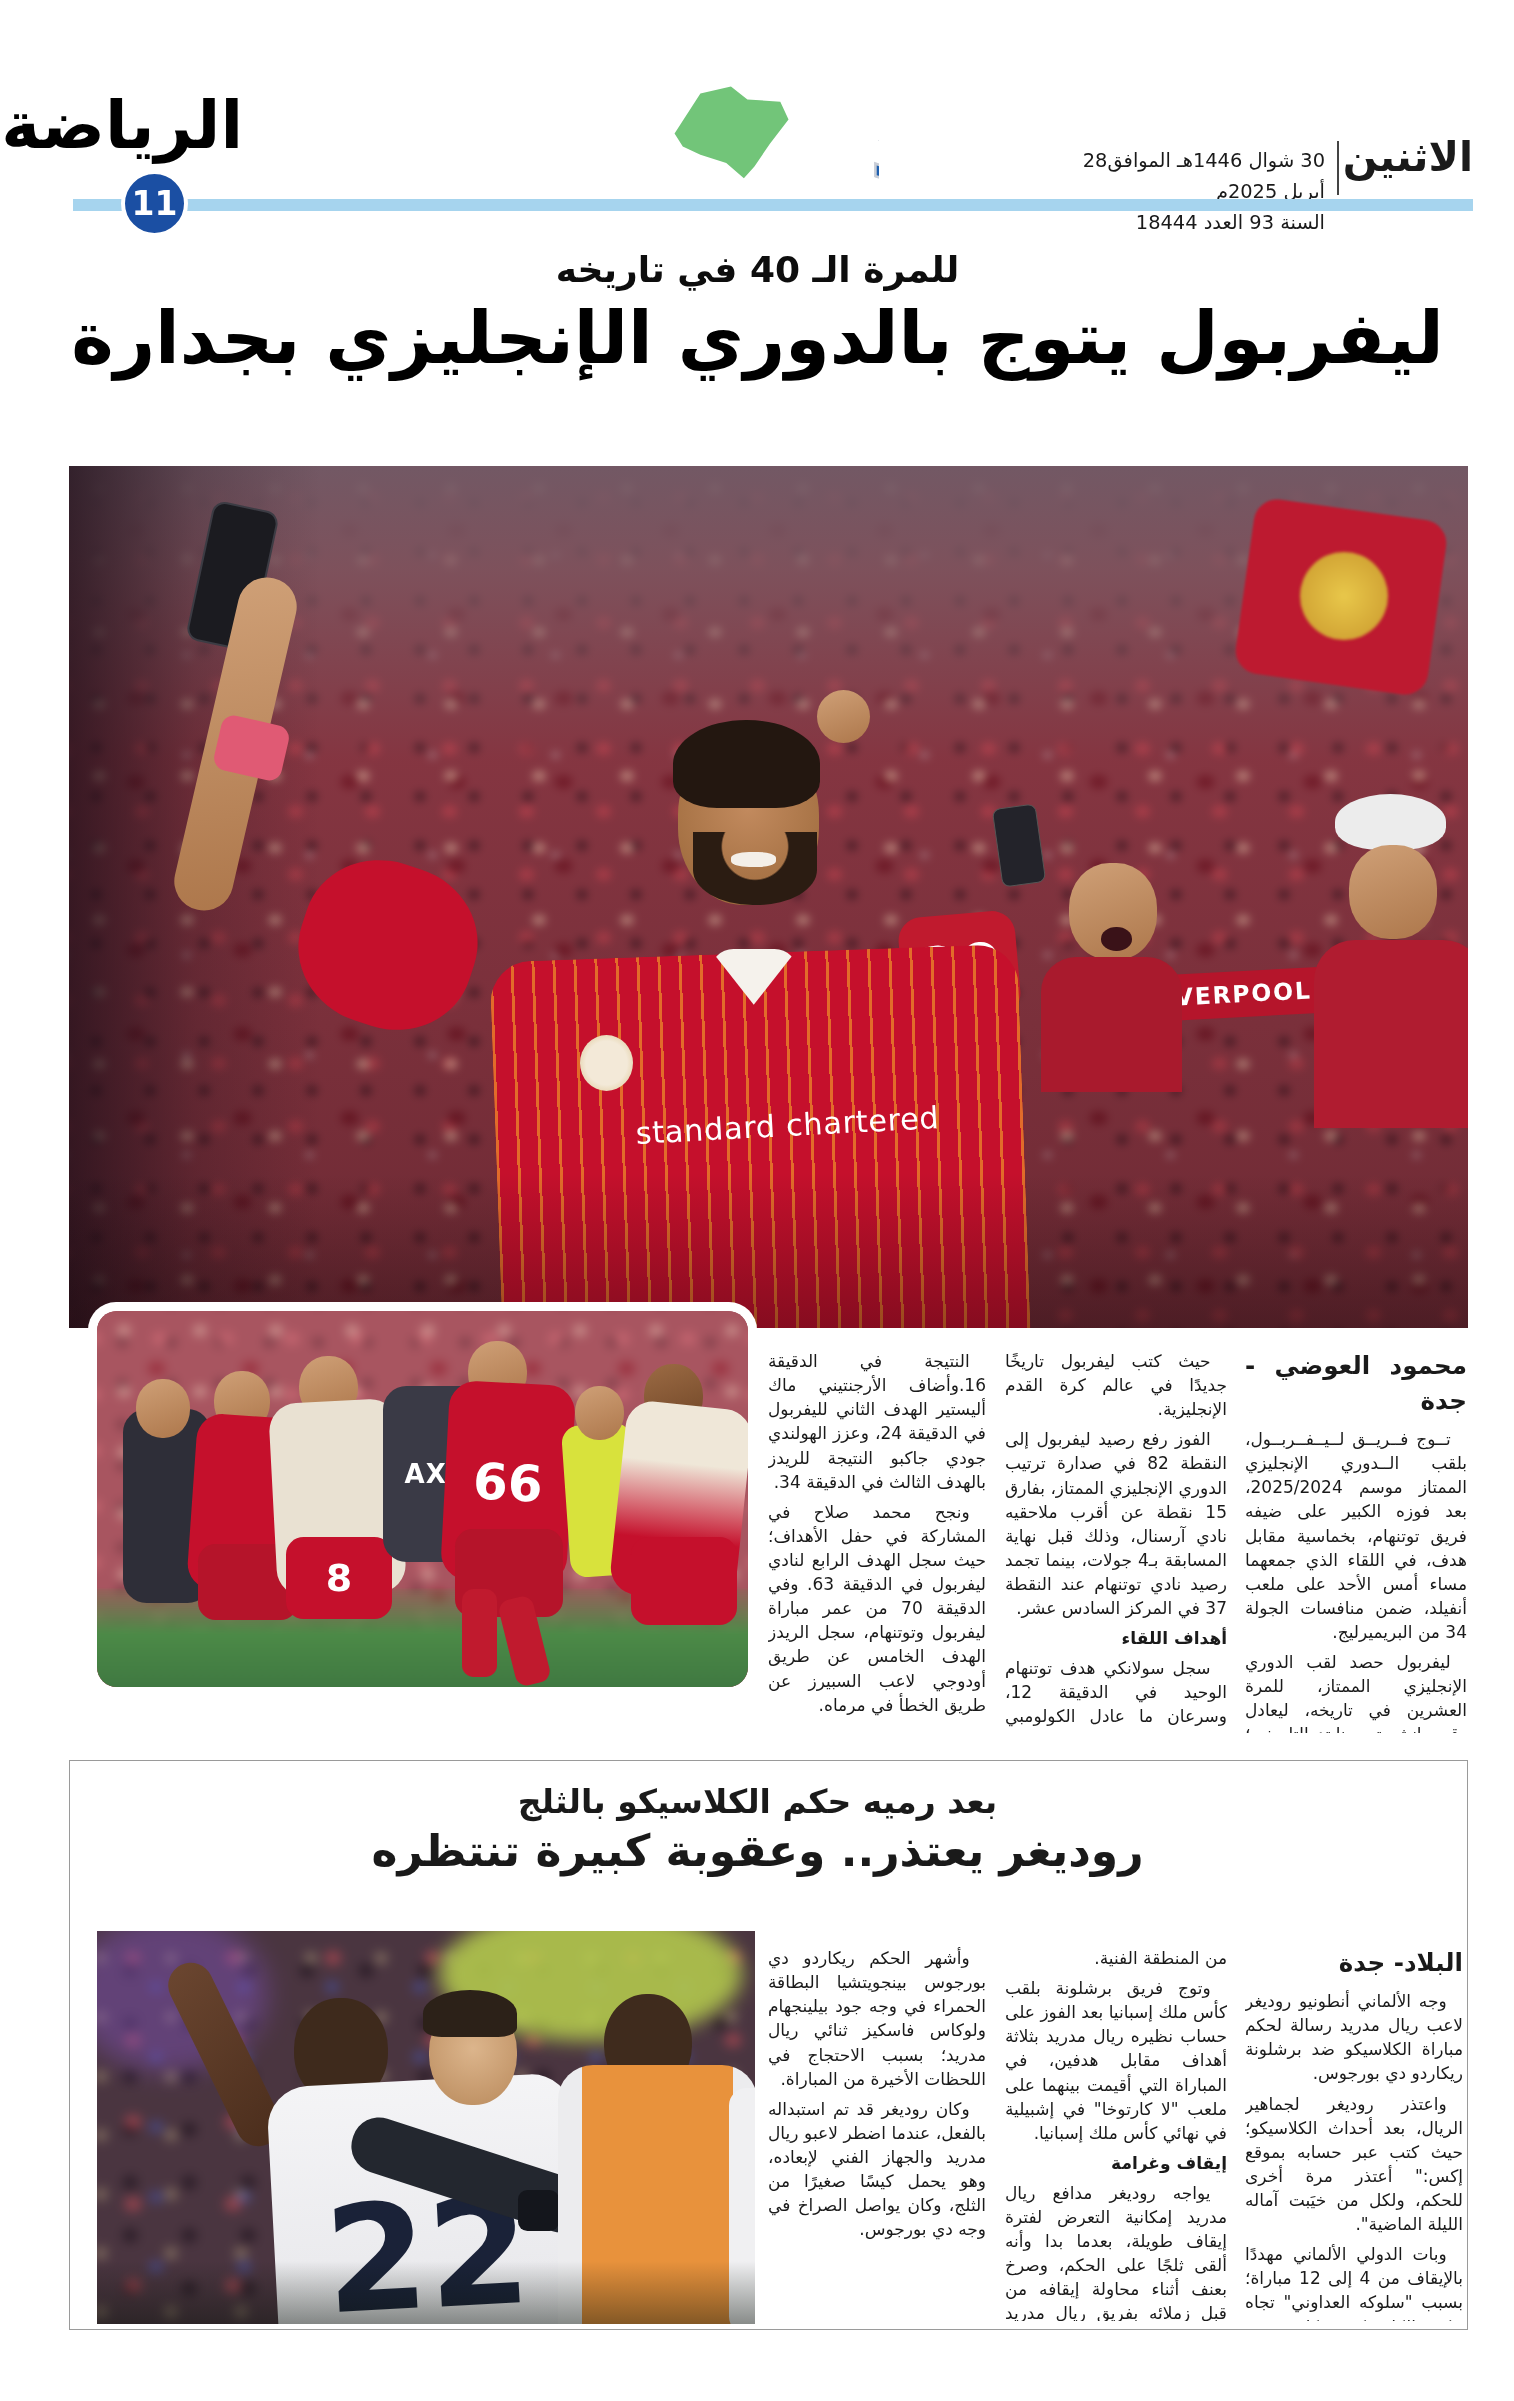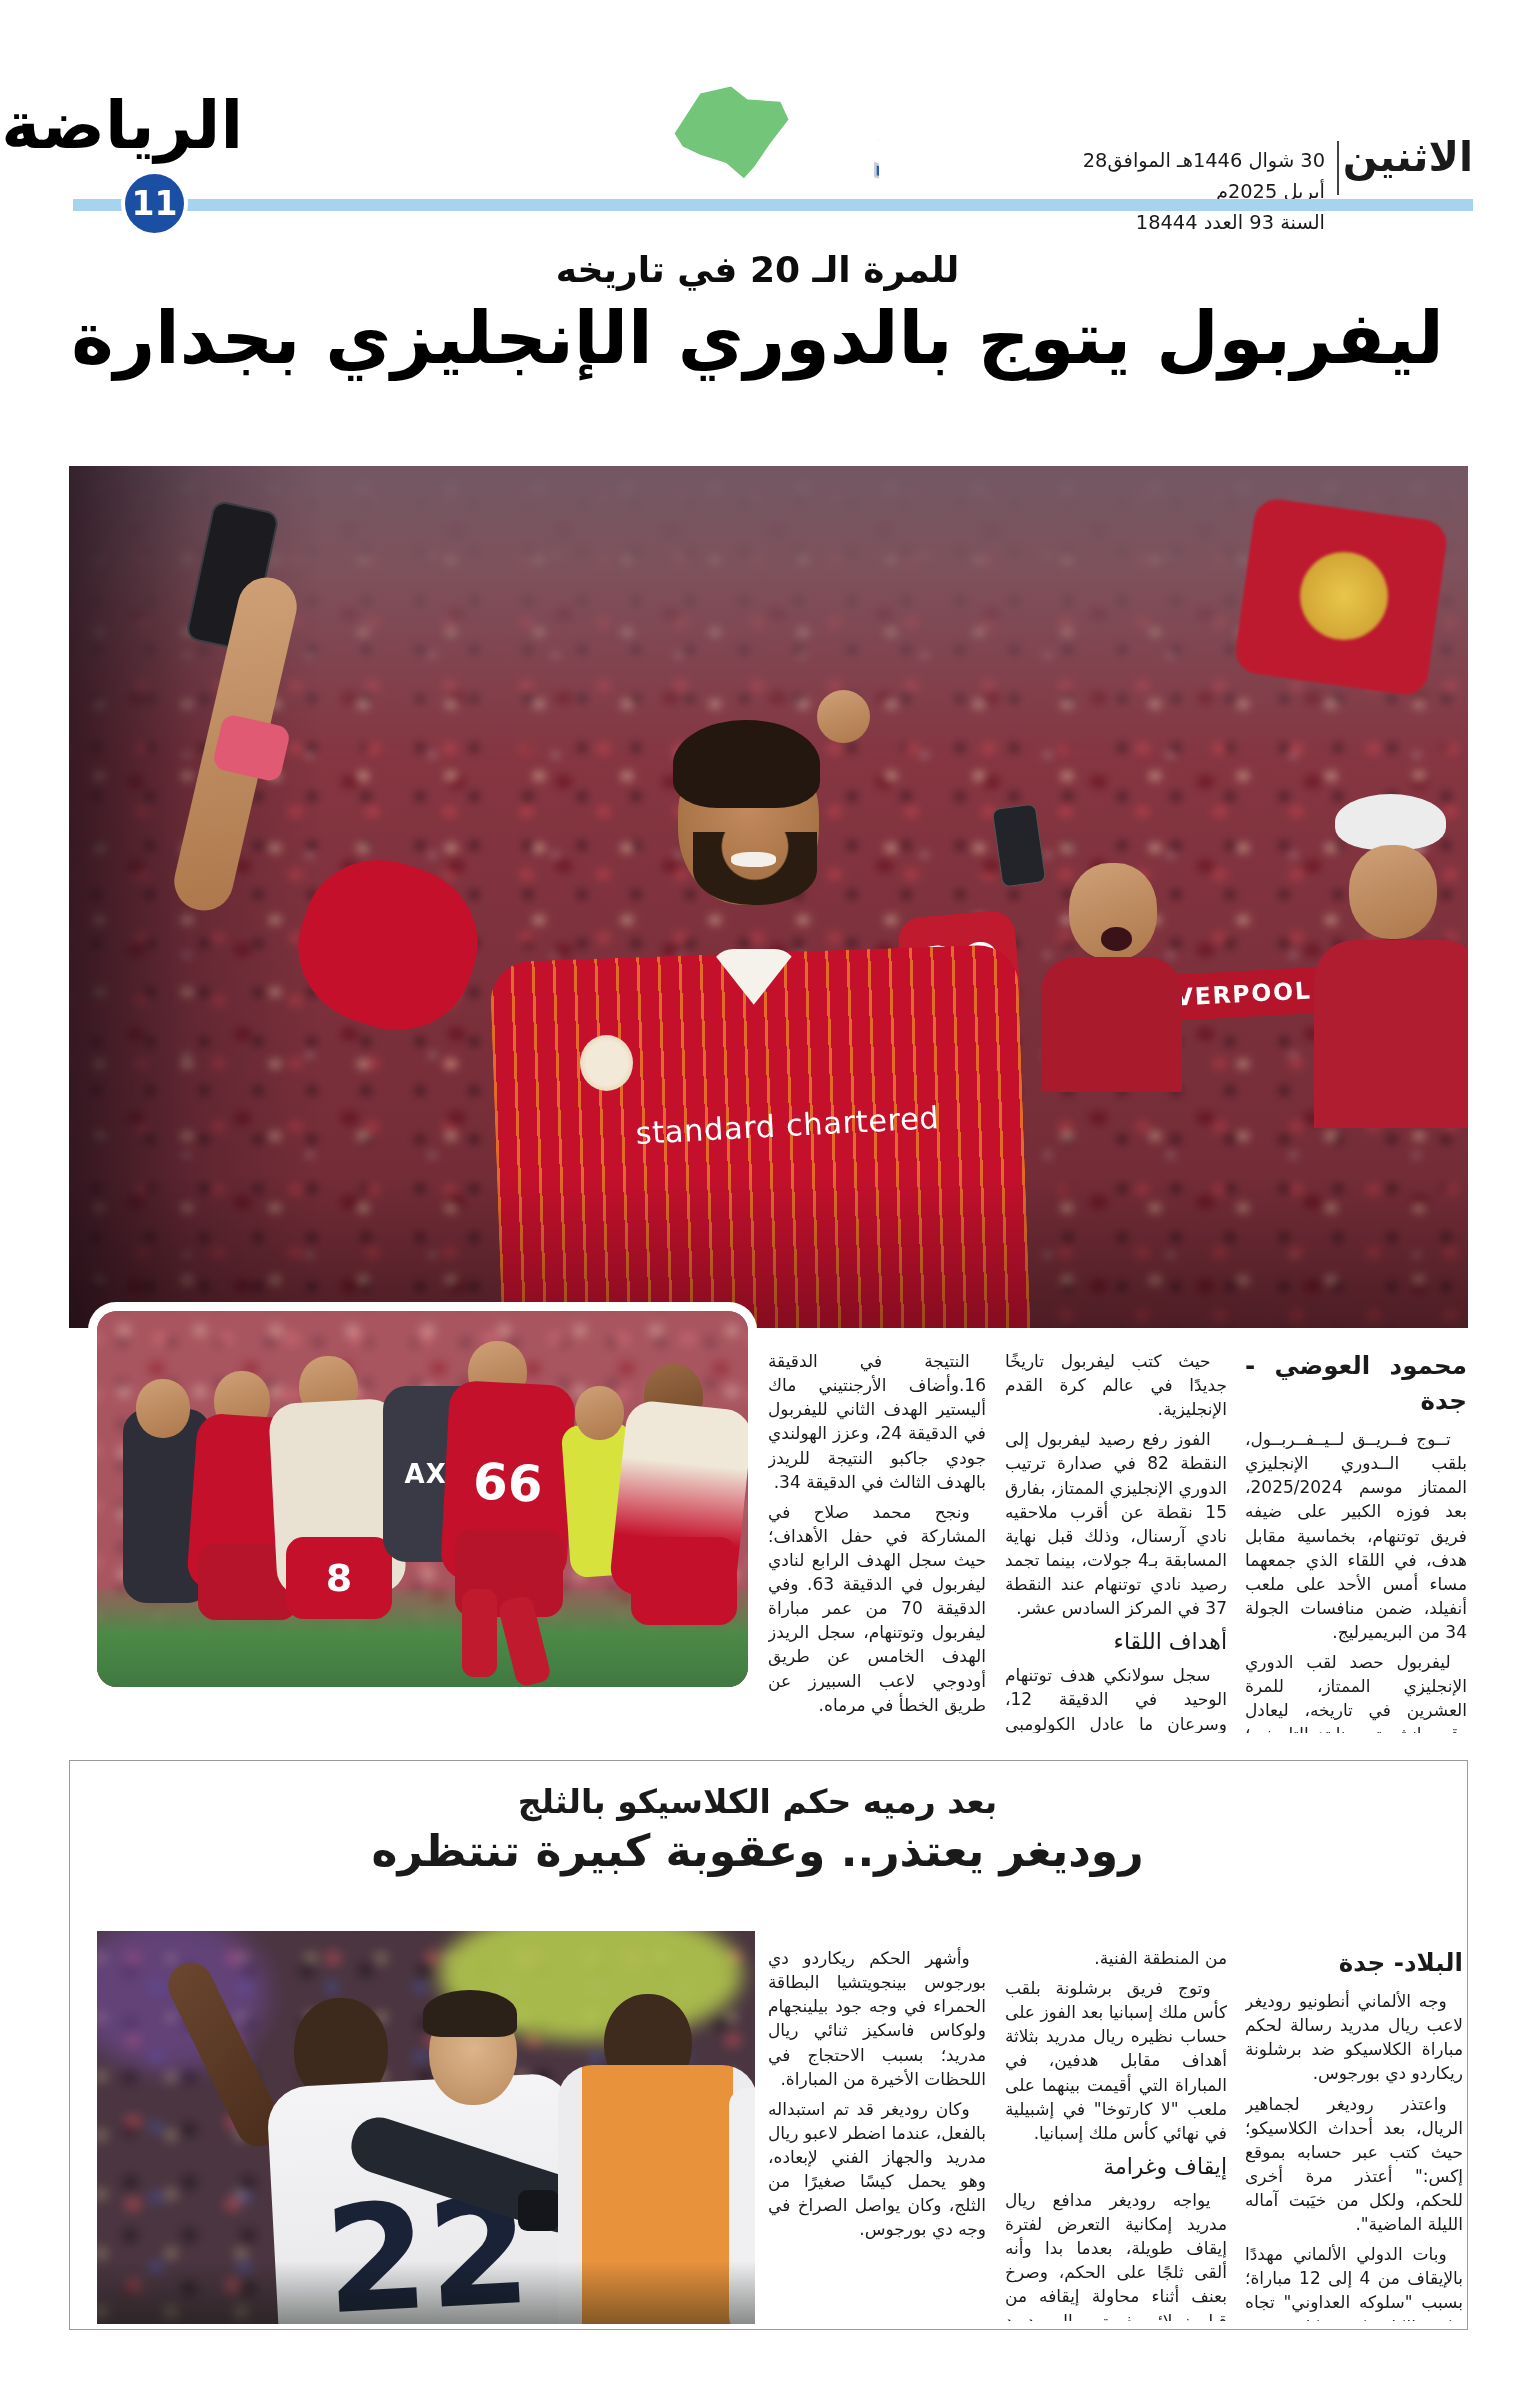--- a/index.html
+++ b/index.html
@@ -22,21 +22,21 @@
   
   .kicker{font-size:36px;font-weight:bold;color:#0d0d0d;}
   .headline1{font-size:72px;font-weight:bold;color:#000;letter-spacing:-0.6px;}
   .kicker2{font-size:33px;font-weight:bold;}
   .headline2{font-size:44px;font-weight:bold;}
 
   
   .col{direction:rtl;text-align:justify;font-size:17px;line-height:1.42;overflow:hidden;}
   .col p{margin:0 0 5.9px;text-indent:16.4px;}
   .byline{font-size:24.6px;font-weight:bold;text-indent:0 !important;margin:0 0 8.2px !important;}
-  .subhead{font-size:22px;font-weight:normal;text-indent:0 !important;margin:3.5px 0 5.9px !important;}
+  .subhead{font-size:17px;font-weight:bold;text-indent:0 !important;margin:3.5px 0 5.9px !important;}
 
   
   .photo{overflow:hidden;position:absolute;background:#7a4a52;}
   .crowd{position:absolute;inset:-14px;filter:blur(4.1px);
     background-color:#8c3642;
     background-image:
       radial-gradient(rgba(244,206,176,.55) 6.5px, transparent 7px),
       radial-gradient(rgba(116,22,36,.85) 8.8px, transparent 9.4px),
       radial-gradient(rgba(221,72,84,.50) 7.6px, transparent 8.2px),
       radial-gradient(rgba(38,12,22,.60) 5.3px, transparent 5.9px),
@@ -89,21 +89,21 @@
   </svg>
 </div>
 
 <div class="abs day-label rtl" style="left:1349px;top:133px;width:124px;text-align:center;">الاثنين</div>
 <div class="abs vline" style="left:1337px;top:141px;height:54px;"></div>
 <div class="abs hdr-dates rtl" style="left:1079px;top:145px;width:246px;">
   <div>30 شوال 1446هـ الموافق28 أبريل 2025م</div>
   <div>السنة 93 العدد 18444</div>
 </div>
 
-<div class="abs ctr kicker rtl" style="top:249px;">للمرة الـ 20 في تاريخه</div>
+<div class="abs ctr kicker rtl" style="top:249px;">للمرة الـ 40 في تاريخه</div>
 <div class="abs ctr headline1 rtl" style="top:296px;">ليفربول يتوج بالدوري الإنجليزي بجدارة</div>
 
 <div class="photo" style="left:69px;top:466px;width:1399px;height:862px;">
   <div class="crowd"></div>
   <div class="shade" style="background:linear-gradient(180deg,rgba(113,90,102,.95) 0%,rgba(122,88,98,.8) 12%,rgba(90,50,60,.15) 34%,rgba(20,5,10,.25) 100%);"></div>
   <div class="shade" style="background:linear-gradient(90deg,rgba(30,15,25,.75) 0%,rgba(30,15,25,.25) 9%,transparent 18%);"></div>
 
   <div class="fig" style="left:84%;top:5%;width:194px;height:176px;background:#bd1a30;transform:rotate(8deg);filter:blur(1.2px);"></div>
   <div class="fig" style="left:88%;top:10%;width:88px;height:88px;border-radius:50%;background:radial-gradient(#e8c74a,#c9972c);filter:blur(1.8px);"></div>
   <div class="fig" style="left:59.5%;top:52%;width:117px;height:106px;background:#c01a2e;transform:rotate(-5deg);display:flex;align-items:center;justify-content:center;">

